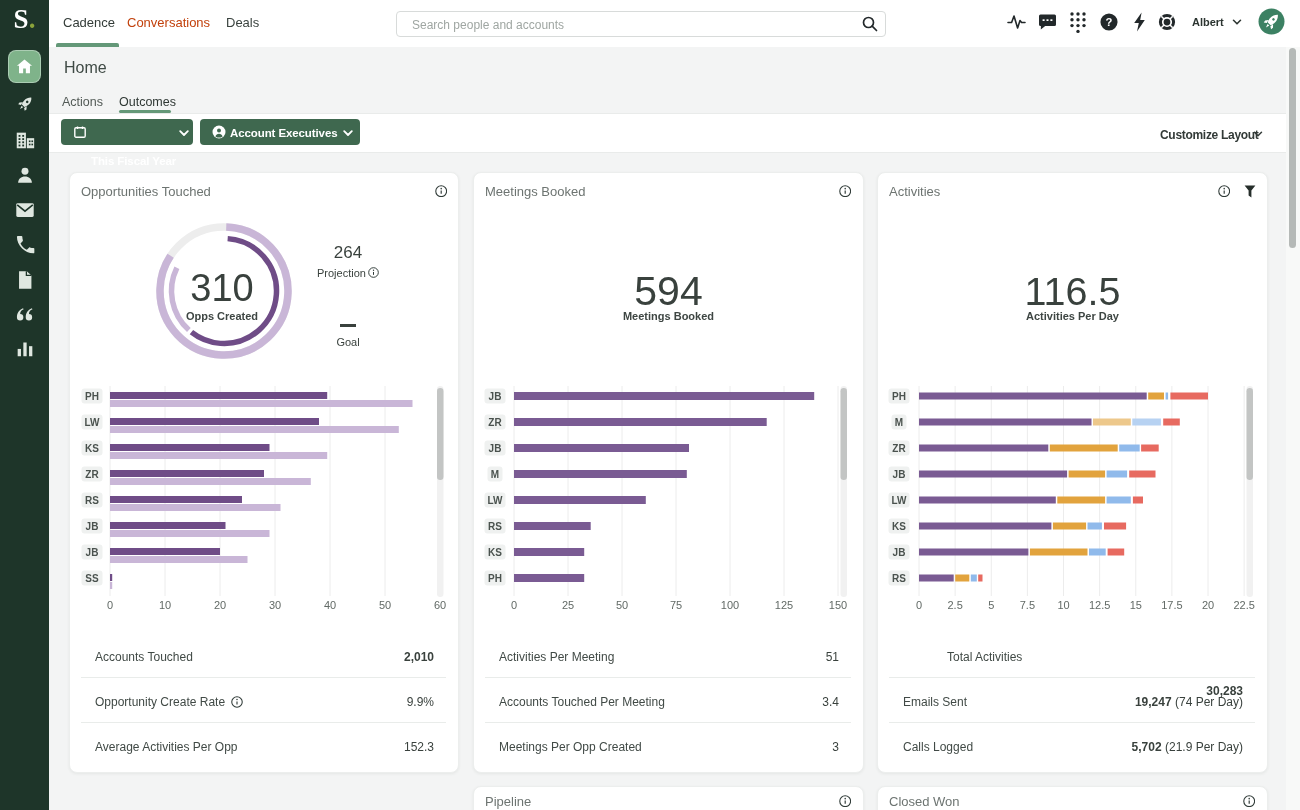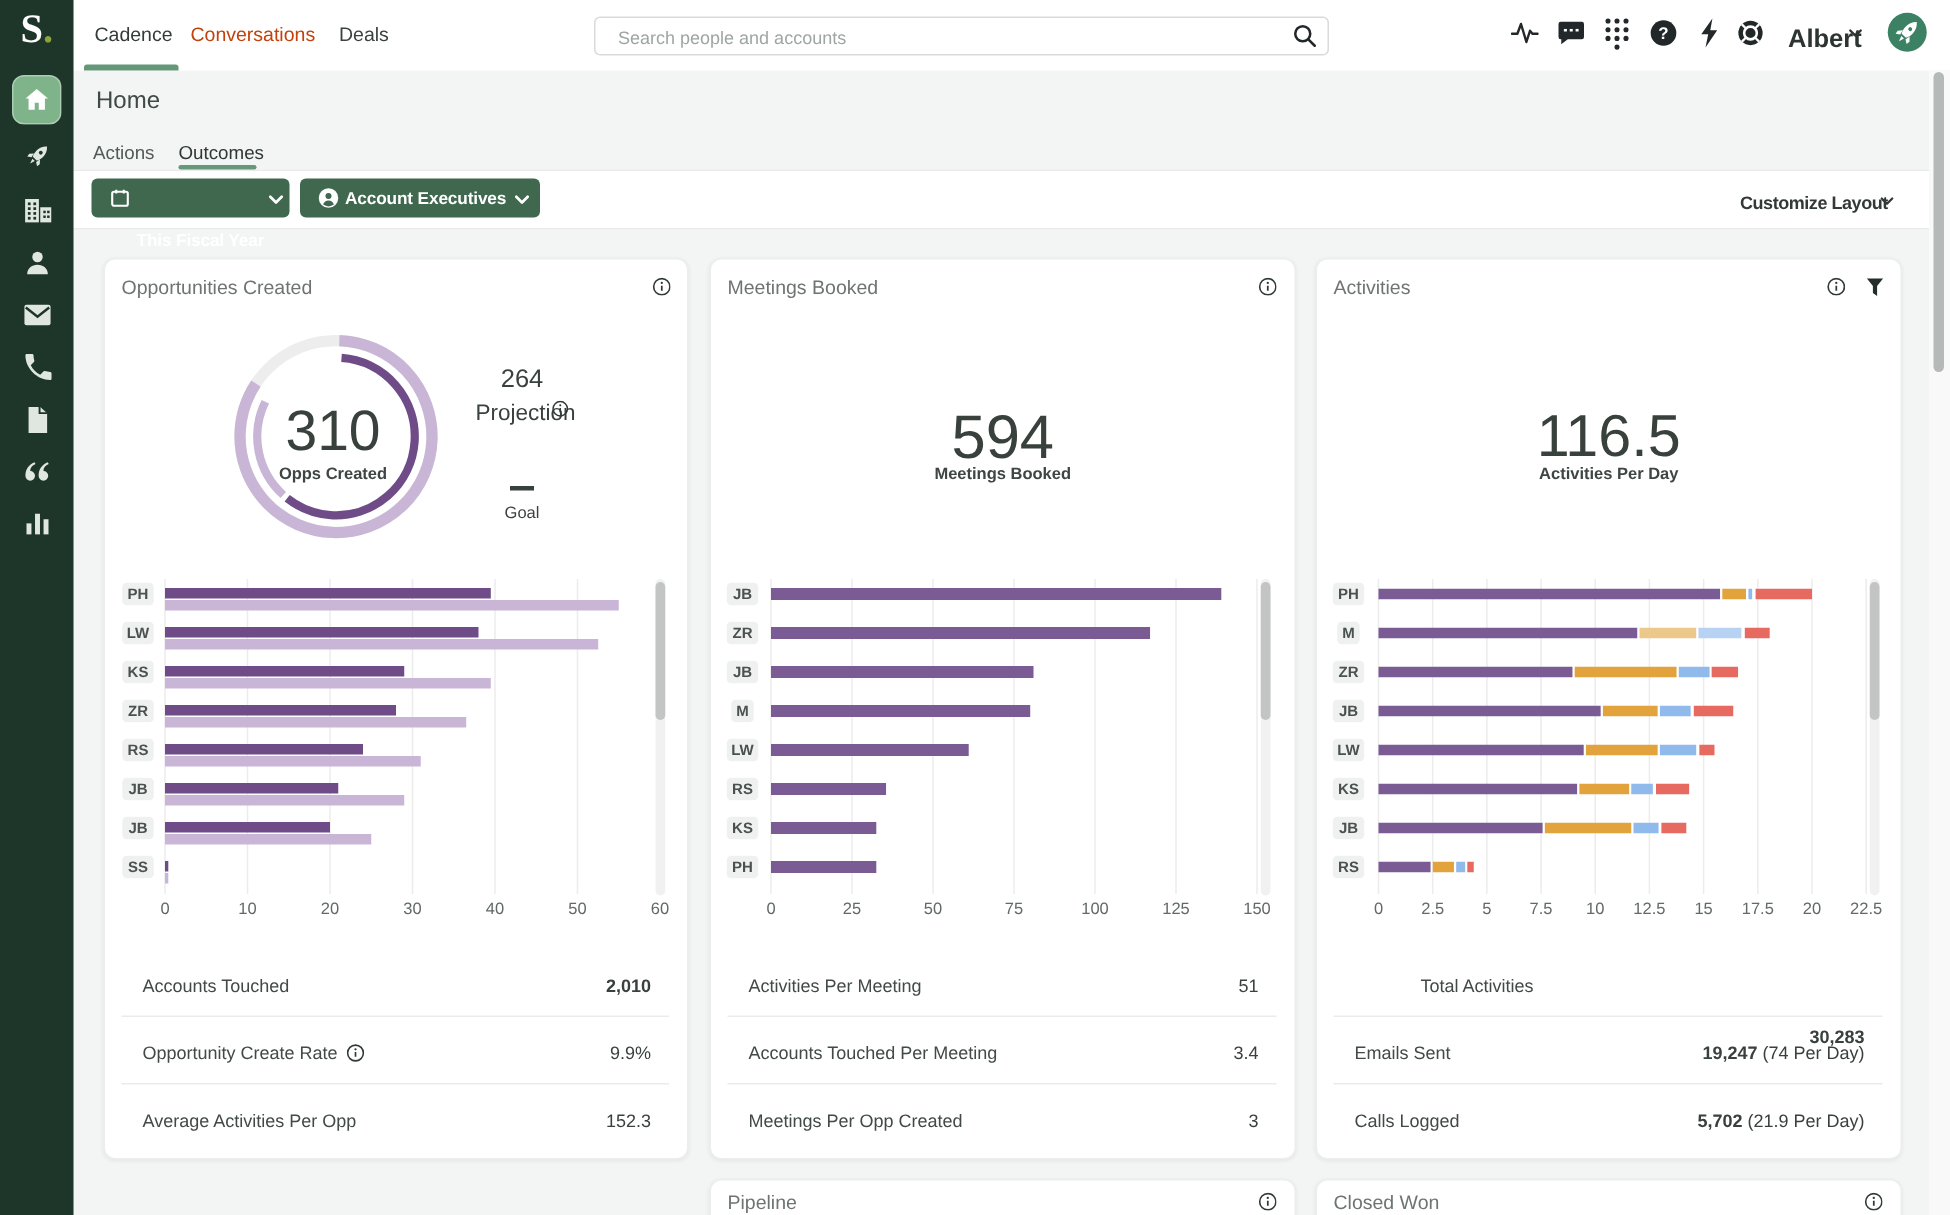--- a/index.html
+++ b/index.html
@@ -59,21 +59,21 @@
 <circle cx="10" cy="10" r="9" fill="#22282a"></circle>
 <circle cx="10" cy="10" r="4.7" fill="none" stroke="#fff" stroke-width="1.9"></circle>
 <g stroke="#fff" stroke-width="1.7" transform="rotate(45 10 10)">
       <line x1="10" y1="1" x2="10" y2="5.3"></line>
       <line x1="10" y1="14.7" x2="10" y2="19"></line>
       <line x1="1" y1="10" x2="5.3" y2="10"></line>
       <line x1="14.7" y1="10" x2="19" y2="10"></line>
     </g>
     <circle cx="10" cy="10" r="2" fill="#22282a"></circle>
 </svg>
-<div class="abs" style="left:1192px;top:16px;font-size:17px;font-weight:bold;color:#2c3531;">Albert</div>
+<div class="abs" style="left:1192px;top:16px;font-size:11px;font-weight:bold;color:#2c3531;">Albert</div>
 <svg class="abs" style="left:1232px;top:19px;" width="10" height="7" viewBox="0 0 11 8">
     <path d="M1.5 1.5 5.5 5.5 9.5 1.5" fill="none" stroke="#2c3531" stroke-width="1.8" stroke-linecap="round" stroke-linejoin="round"></path>
   </svg>
 <svg class="abs" style="left:1258px;top:8px;" width="27" height="27" viewBox="0 0 27 27">
     <circle cx="13.5" cy="13.5" r="13" fill="#3c8163"></circle>
     <g transform="rotate(43 13.5 13.5) translate(1.5 2)">
       <path d="M12 2.2c2.2 1.9 3.3 4.6 3.3 7.4 0 1.9-.5 3.7-1.4 5.2H10C9.1 13.3 8.7 11.5 8.7 9.6c0-2.8 1.1-5.5 3.3-7.4z M8.9 12.5l-2.3 2.6.4 2.4 2.6-1.7z M15.1 12.5l2.3 2.6-.4 2.4-2.6-1.7z M10.8 16h2.4l-1.2 3.6z" fill="#fff"></path>
       <circle cx="12" cy="8.6" r="1.3" fill="#3c8163"></circle>
     </g>
   </svg>
@@ -155,21 +155,21 @@
   </svg>
 <div class="abs" style="left:1160px;top:128px;font-size:12px;font-weight:bold;letter-spacing:-0.3px;color:#323a37;">Customize Layout</div>
 <svg class="abs" style="left:1253px;top:131px;" width="10" height="7" viewBox="0 0 11 8">
     <path d="M1.5 1.5 5.5 5.5 9.5 1.5" fill="none" stroke="#323a37" stroke-width="1.7" stroke-linecap="round" stroke-linejoin="round"></path>
   </svg>
 <div class="card" style="left:69px;top:172px;width:390px;height:601px;"></div>
 <div class="card" style="left:473px;top:172px;width:391px;height:601px;"></div>
 <div class="card" style="left:877px;top:172px;width:391px;height:601px;"></div>
 <div class="card" style="left:473px;top:786px;width:391px;height:40px;border-radius:8px 8px 0 0;"></div>
 <div class="card" style="left:877px;top:786px;width:391px;height:40px;border-radius:8px 8px 0 0;"></div>
-<div class="ctitle" style="left:81px;top:184px;">Opportunities Created</div>
+<div class="ctitle" style="left:81px;top:184px;">Opportunities Touched</div>
 <svg class="abs" style="left:434.8px;top:184.8px;" width="12.4" height="12.4" viewBox="0 0 16 16">
     <circle cx="8" cy="8" r="7" fill="none" stroke="#2f3a37" stroke-width="1.4"></circle>
     <line x1="8" y1="7.2" x2="8" y2="11.4" stroke="#2f3a37" stroke-width="1.5"></line>
     <circle cx="8" cy="4.7" r="1" fill="#2f3a37"></circle>
   </svg>
 <div class="ctitle" style="left:485px;top:184px;">Meetings Booked</div>
 <svg class="abs" style="left:838.8px;top:184.8px;" width="12.4" height="12.4" viewBox="0 0 16 16">
     <circle cx="8" cy="8" r="7" fill="none" stroke="#2f3a37" stroke-width="1.4"></circle>
     <line x1="8" y1="7.2" x2="8" y2="11.4" stroke="#2f3a37" stroke-width="1.5"></line>
     <circle cx="8" cy="4.7" r="1" fill="#2f3a37"></circle>
@@ -191,21 +191,21 @@
   </svg>
 <div class="ctitle" style="left:889px;top:794px;">Closed Won</div>
 <svg class="abs" style="left:1242.8px;top:794.8px;" width="12.4" height="12.4" viewBox="0 0 16 16">
     <circle cx="8" cy="8" r="7" fill="none" stroke="#2f3a37" stroke-width="1.4"></circle>
     <line x1="8" y1="7.2" x2="8" y2="11.4" stroke="#2f3a37" stroke-width="1.5"></line>
     <circle cx="8" cy="4.7" r="1" fill="#2f3a37"></circle>
   </svg>
 <div class="bignum" style="left:154px;top:266px;width:136px;font-size:38px;line-height:44px;">310</div>
 <div class="bignum" style="left:154px;top:310px;width:136px;font-size:11px;font-weight:bold;color:#3e4643;">Opps Created</div>
 <div class="bignum" style="left:298px;top:242px;width:100px;font-size:17px;line-height:22px;color:#39413d;">264</div>
-<div class="abs" style="left:317px;top:267px;font-size:15px;color:#39413d;">Projection</div>
+<div class="abs" style="left:317px;top:267px;font-size:11px;color:#39413d;">Projection</div>
 <svg class="abs" style="left:367.5px;top:266.5px;" width="11.0" height="11.0" viewBox="0 0 16 16">
     <circle cx="8" cy="8" r="7" fill="none" stroke="#2f3a37" stroke-width="1.4"></circle>
     <line x1="8" y1="7.2" x2="8" y2="11.4" stroke="#2f3a37" stroke-width="1.5"></line>
     <circle cx="8" cy="4.7" r="1" fill="#2f3a37"></circle>
   </svg>
 <div class="abs" style="left:340px;top:324px;width:16px;height:3px;background:#39413d;"></div>
 <div class="bignum" style="left:298px;top:336px;width:100px;font-size:11px;color:#39413d;">Goal</div>
 <div class="bignum" style="left:473px;top:269px;width:391px;font-size:41px;line-height:44px;">594</div>
 <div class="bignum" style="left:473px;top:310px;width:391px;font-size:11px;font-weight:bold;color:#3e4643;">Meetings Booked</div>
 <div class="bignum" style="left:877px;top:269px;width:391px;font-size:39.5px;line-height:44px;">116.5</div>

